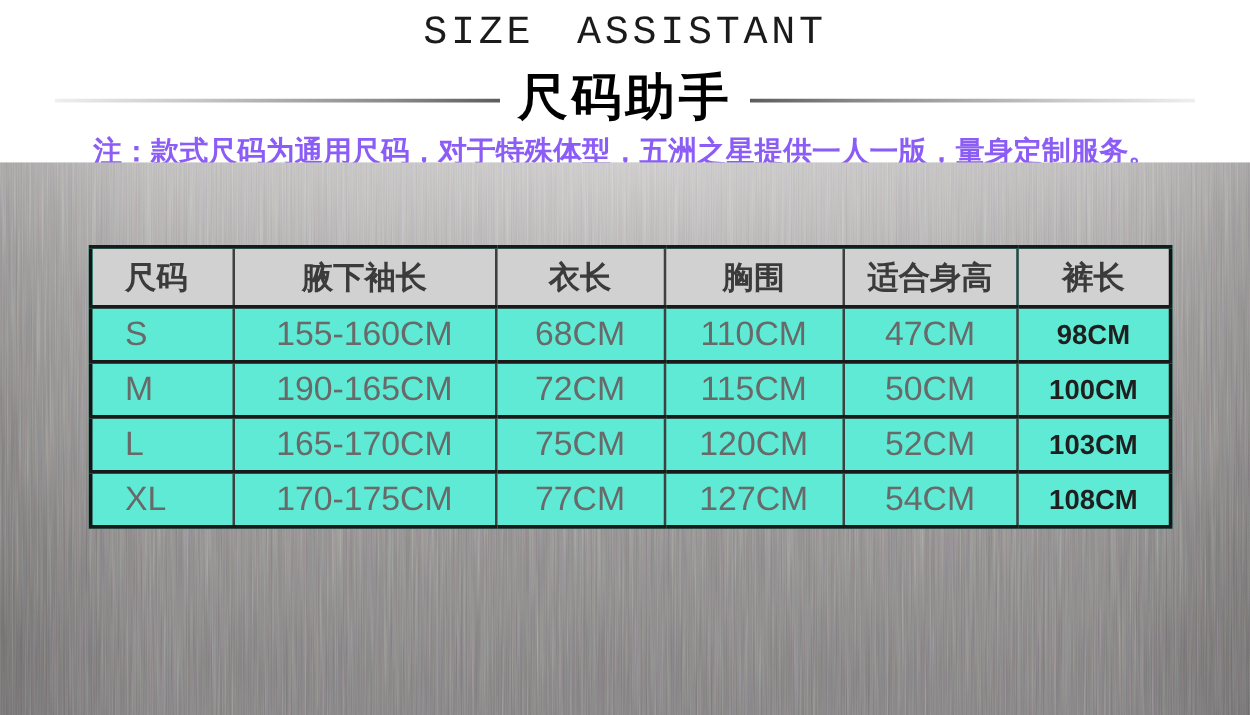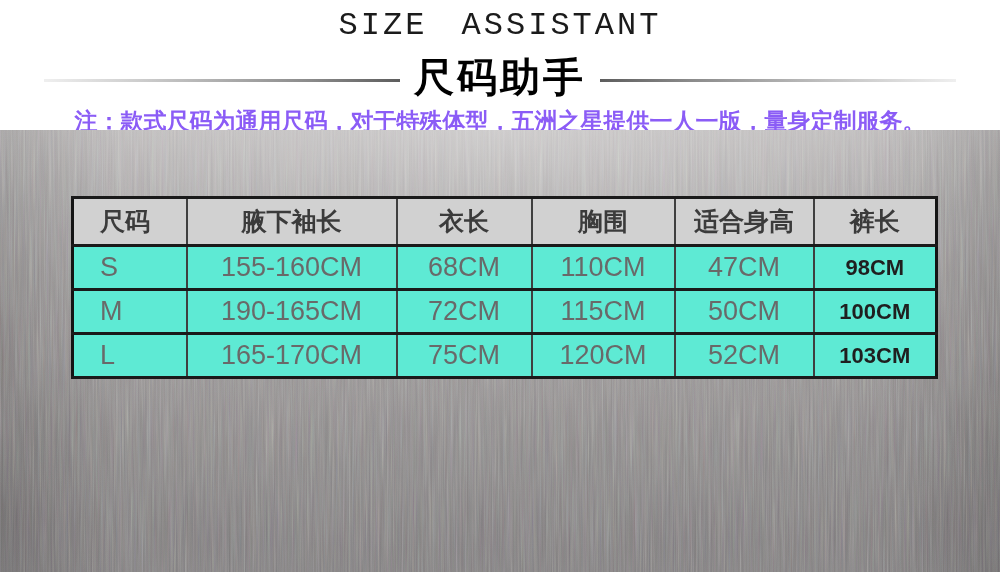--- a/index.html
+++ b/index.html
@@ -126,16 +126,24 @@
         <td class="pants">100CM</td>
       </tr>
       <tr>
         <td>L</td>
         <td>165-170CM</td>
         <td>75CM</td>
         <td>120CM</td>
         <td>52CM</td>
         <td class="pants">103CM</td>
       </tr>
+      <tr>
+        <td>XL</td>
+        <td>170-175CM</td>
+        <td>77CM</td>
+        <td>127CM</td>
+        <td>54CM</td>
+        <td class="pants">108CM</td>
+      </tr>
     </tbody>
   </table>
 
 </div>
 
 </body></html>

